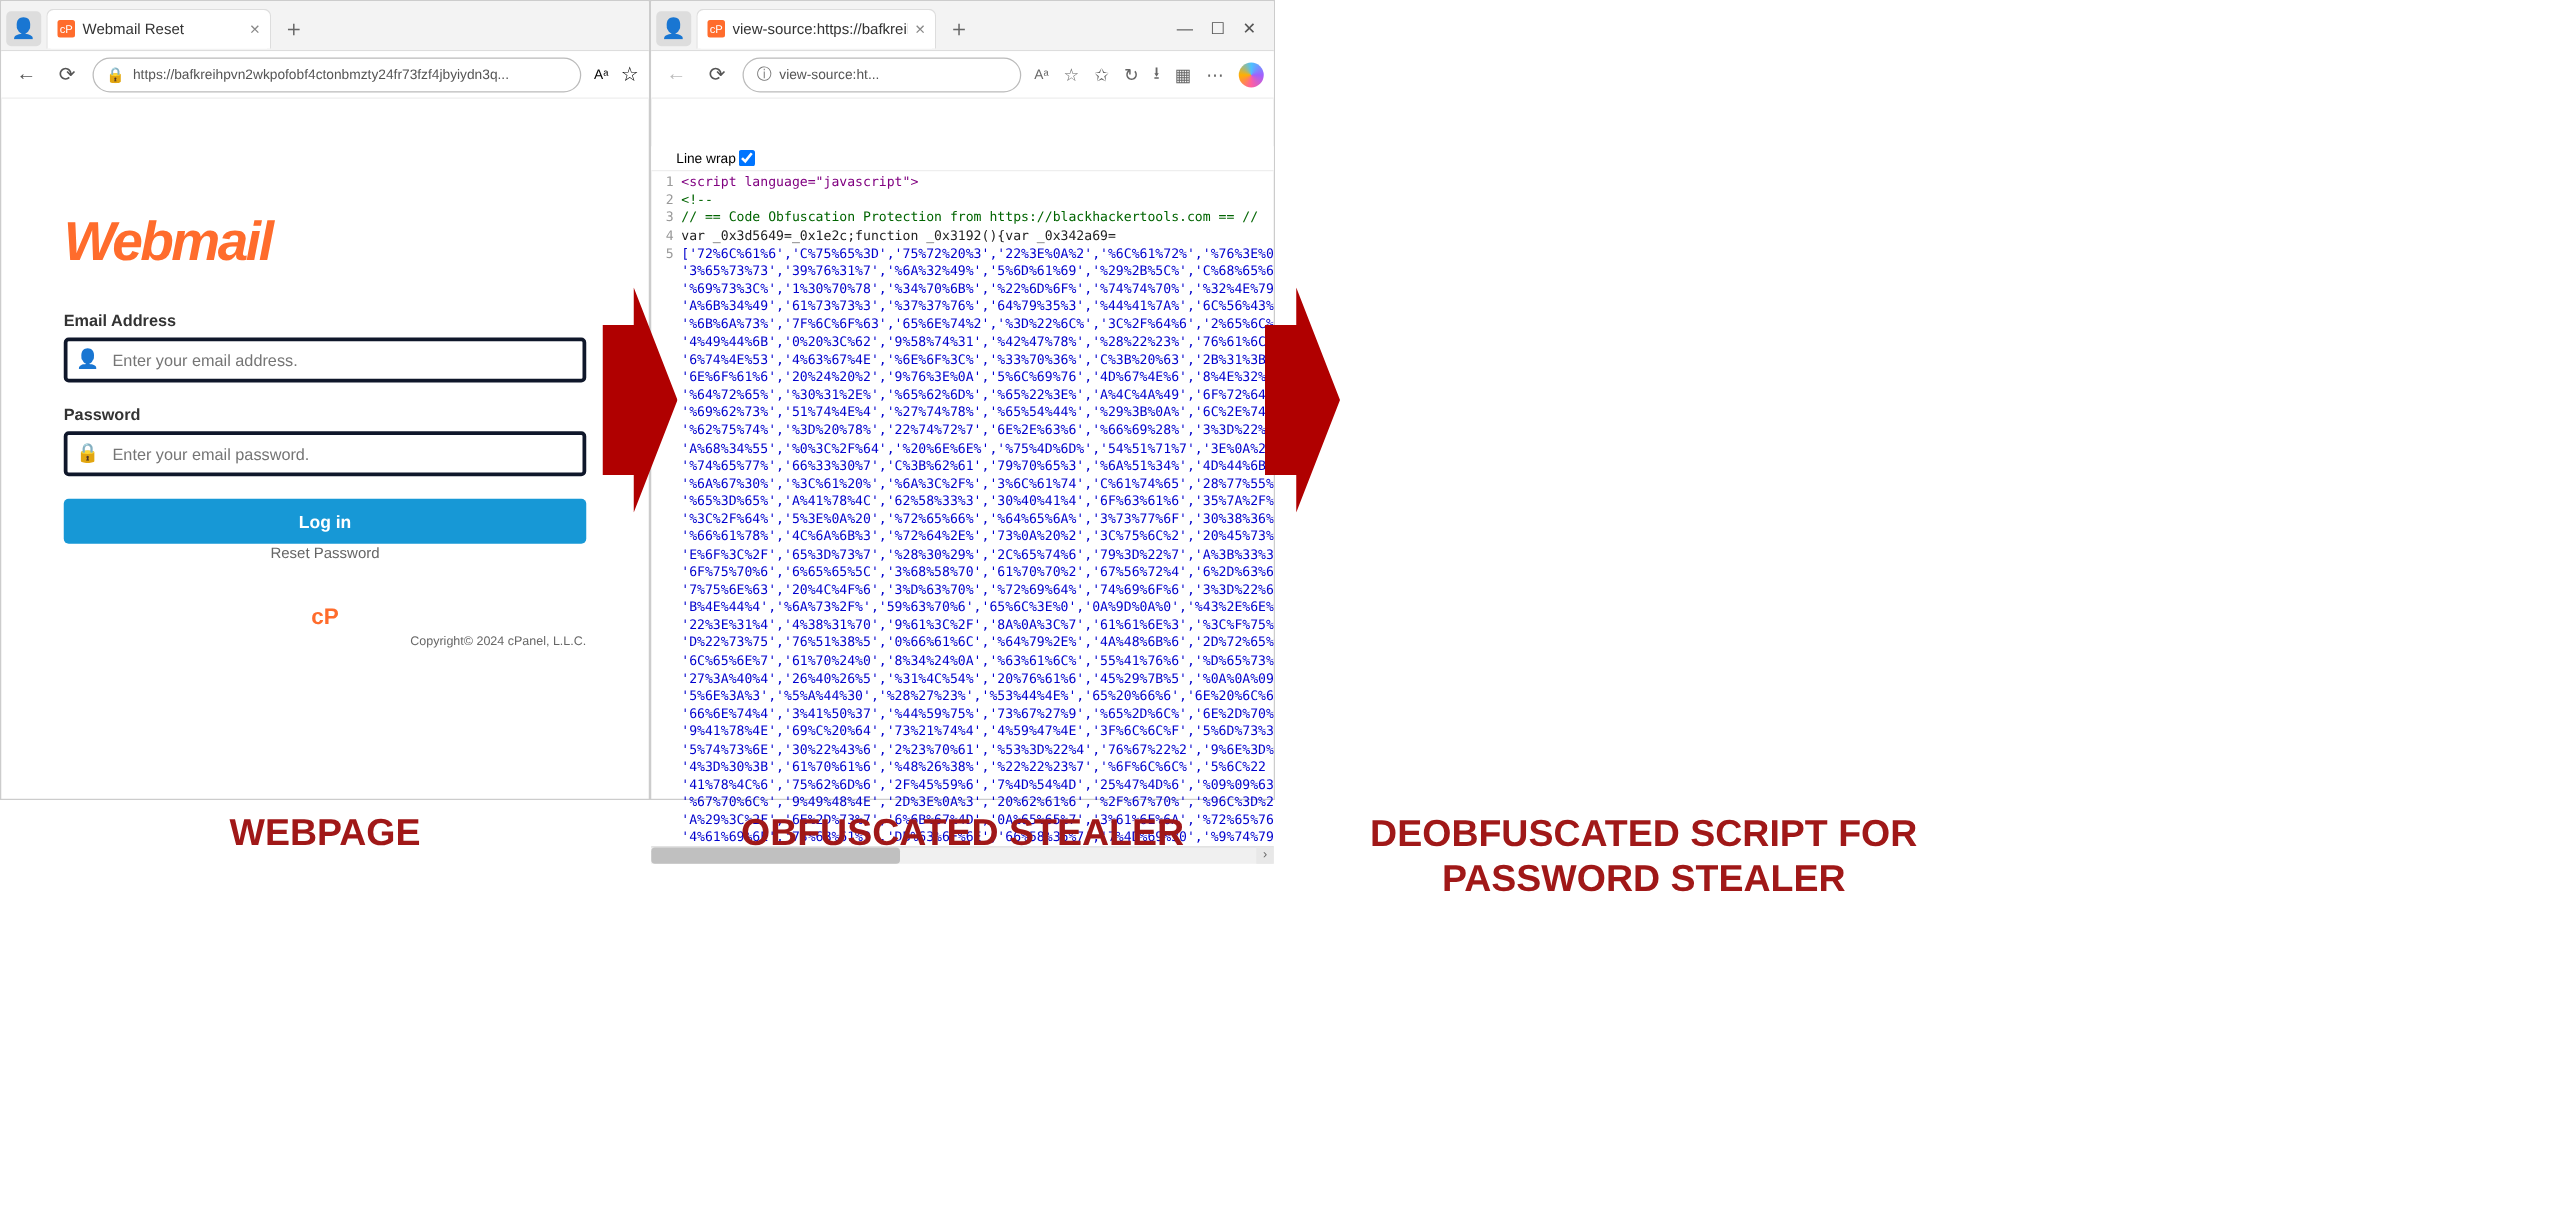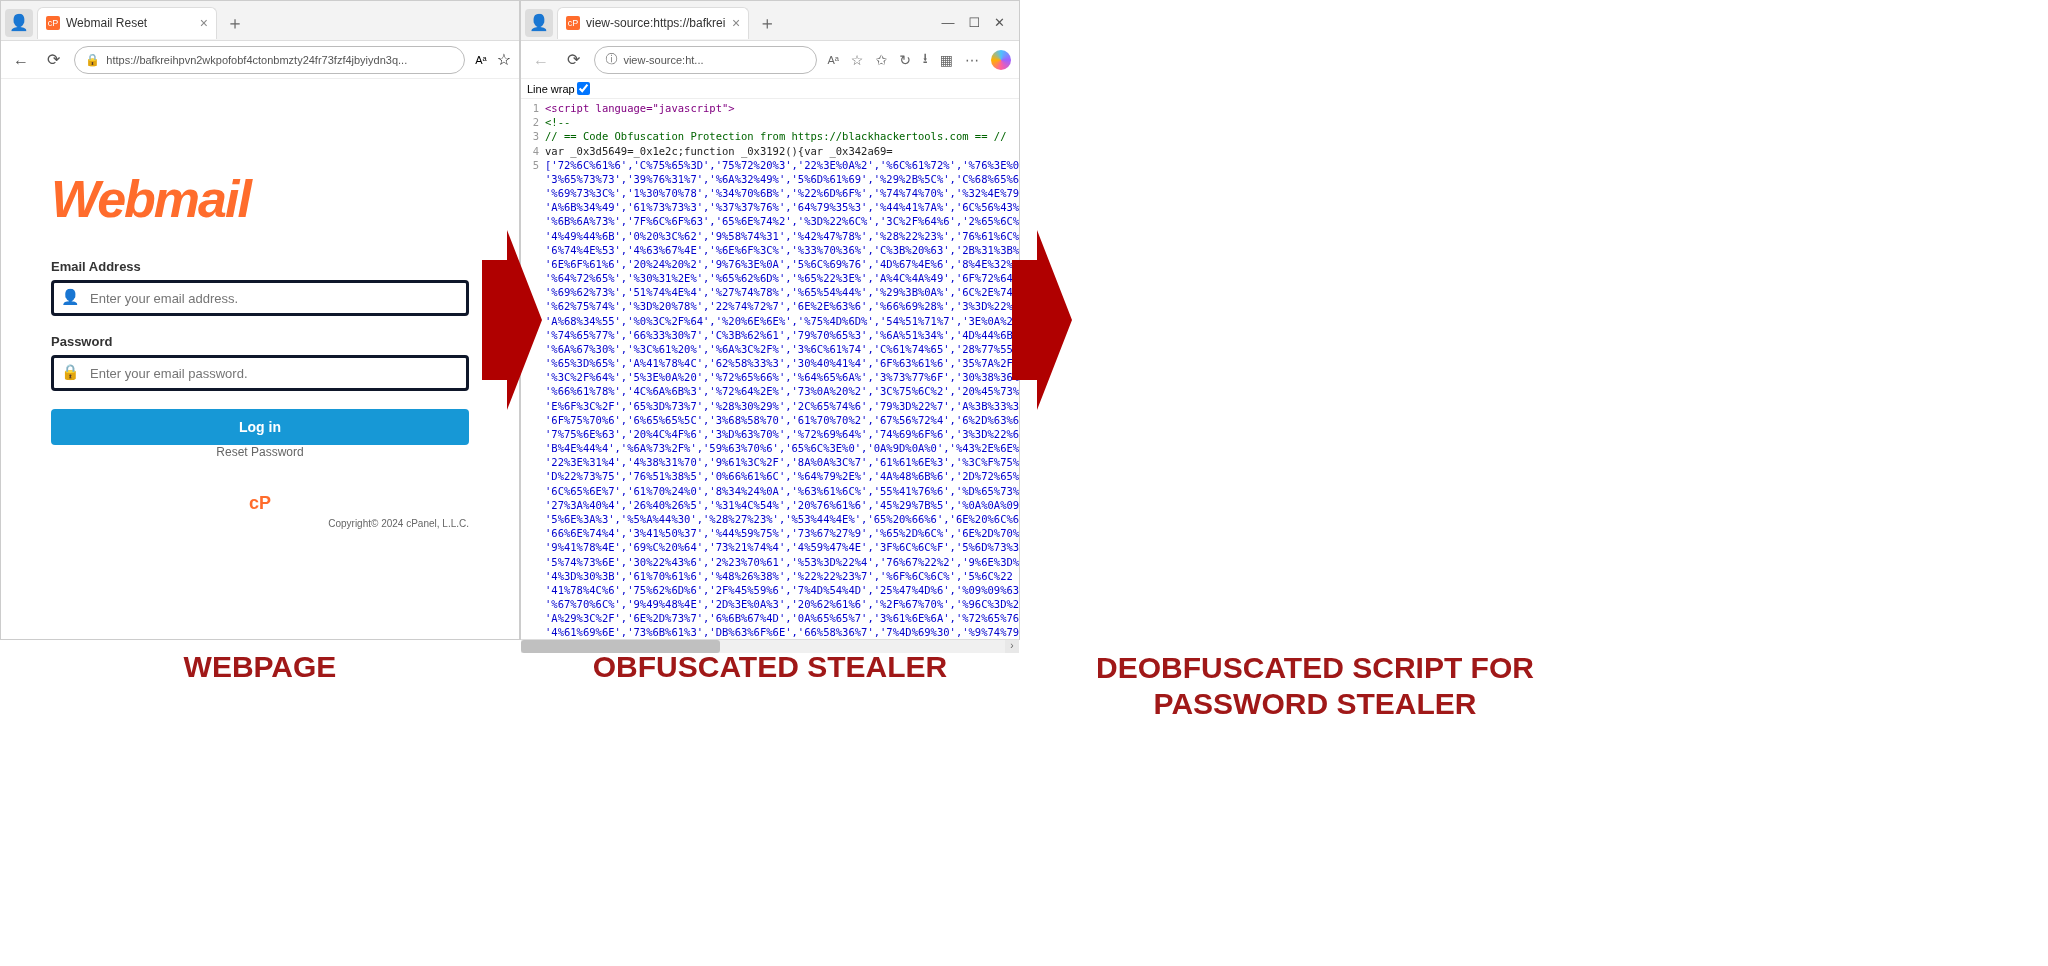--- a/index.html
+++ b/index.html
@@ -21,33 +21,33 @@
 
 .addrbar { height: 38px; background: #fff; display: flex; align-items: center; padding: 0 8px; gap: 10px; border-bottom: 1px solid #eee; }
 .navbtn { color: #555; font-size: 16px; padding: 2px 4px; }
 .urlbox { flex: 1; height: 28px; border: 1px solid #bbb; border-radius: 14px; display: flex; align-items: center; padding: 0 10px; gap: 6px; font-size: 11px; color: #555; overflow: hidden; white-space: nowrap; }
 .urlbox .lock { color: #777; font-size: 12px; }
 .addr-icons { display: flex; gap: 12px; color: #666; font-size: 14px; align-items: center; }
 .copilot { width: 20px; height: 20px; border-radius: 50%; background: conic-gradient(#4cc2ff,#a060ff,#ff5ea0,#ffb000,#4cc2ff); }
 
 
 .webmail-body { padding: 90px 50px 20px 50px; height: calc(100% - 78px); display: flex; flex-direction: column; }
-.webmail-logo { font-family: Arial, sans-serif; font-size: 52px; font-weight: 800; font-style: italic; color: #ff6c2c; letter-spacing: -2px; margin-bottom: 30px; }
+.webmail-logo { font-family: Arial, sans-serif; font-size: 44px; font-weight: 800; font-style: italic; color: #ff6c2c; letter-spacing: -2px; margin-bottom: 30px; }
 .form-label { font-size: 13px; font-weight: 700; color: #333; margin-bottom: 6px; display: block; }
 .input-wrap { position: relative; margin-bottom: 18px; }
 .input-wrap input { width: 100%; height: 36px; border: 3px solid #0f172a; border-radius: 4px; padding: 0 10px 0 36px; font-size: 13px; color: #555; }
 .input-icon { position: absolute; left: 10px; top: 8px; color: #888; font-size: 15px; }
 .login-btn { width: 100%; height: 36px; background: #1798d6; color: #fff; border: none; border-radius: 4px; font-size: 14px; font-weight: 600; cursor: pointer; }
 .reset-link { text-align: center; font-size: 12px; color: #666; }
 .lang-row { display: flex; justify-content: space-between; font-size: 11px; color: #555; margin-top: auto; padding-top: 60px; }
 .cp-logo { text-align: center; margin-top: 34px; color: #ff6c2c; font-size: 18px; font-weight: bold; }
 .copyright { text-align: right; font-size: 10px; color: #666; margin-top: 4px; }
 
 
-.source-toolbar { height: 20px; background: #fff; font-size: 11px; padding: 2px 6px; border-bottom: 1px solid #eee; display: flex; align-items: center; gap: 2px; }
+.source-toolbar { height: 20px; background: #fff; font-size: 11px; padding: 2px 20px; border-bottom: 1px solid #eee; display: flex; align-items: center; gap: 2px; margin-top: 38px; }
 .source-body { font-family: Consolas, monospace; font-size: 10.5px; line-height: 1.35; padding: 2px 4px; height: calc(100% - 98px); overflow: hidden; white-space: pre; color: #222; }
 .source-body .lineno { color: #999; display: inline-block; width: 14px; text-align: right; margin-right: 6px; }
 .purple { color: #800080; }
 .blue { color: #0000cd; }
 .green { color: #006400; }
 .scroll-x { height: 14px; background: #f0f0f0; border-top: 1px solid #ddd; display: flex; }
 .scroll-thumb { height: 100%; width: 40%; background: #c0c0c0; border-radius: 3px; }
 .scroll-right { width: 14px; background: #e8e8e8; margin-left: auto; text-align: center; font-size: 10px; color: #666; }
 
 

